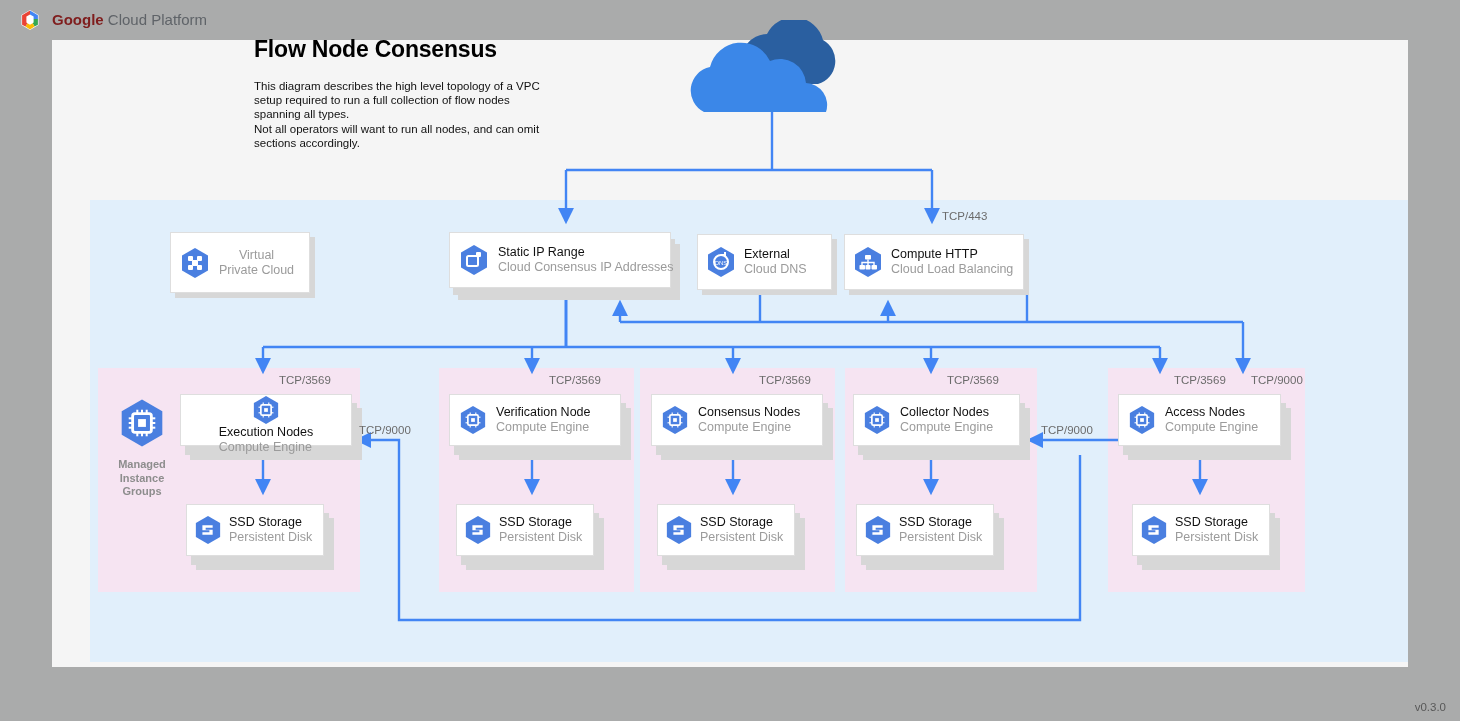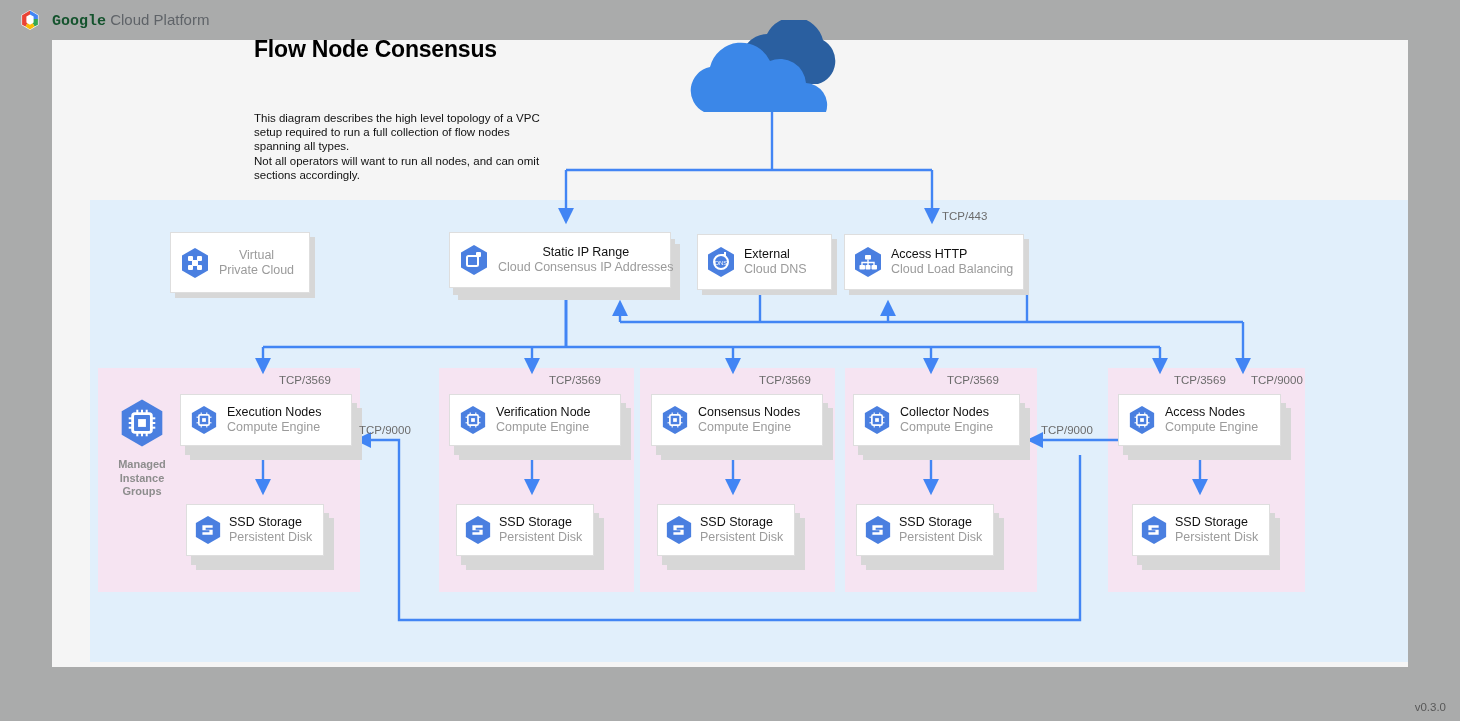--- a/index.html
+++ b/index.html
@@ -6,21 +6,21 @@
   body{
     width:1460px;height:721px;
     background:#aaabab;
     font-family:"Liberation Sans",sans-serif;
     overflow:hidden;position:relative;
   }
   
   #gcp-header{position:absolute;left:0;top:0;width:1460px;height:40px;}
   #gcp-logo{position:absolute;left:18px;top:8px;width:24px;height:24px;}
   #gcp-title{position:absolute;left:52px;top:11px;font-size:15px;color:#5f6368;white-space:nowrap;}
-  #gcp-title b{color:#14532d;font-weight:bold;font-family:Liberation Mono, monospace;}
+  #gcp-title b{color:#7f1d1d;font-weight:bold;}
 
   
   #canvas{position:absolute;left:52px;top:40px;width:1356px;height:627px;background:#f5f5f5;}
 
   
   #diagram-title{position:absolute;left:254px;top:36px;font-size:23px;font-weight:bold;color:#000;letter-spacing:-0.2px;}
   #diagram-desc{position:absolute;left:254px;top:79px;width:290px;font-size:11.5px;line-height:14.2px;color:#111;}
 
   
   #vpc-region{position:absolute;left:90px;top:200px;width:1318px;height:462px;background:#e1effb;}
@@ -69,21 +69,21 @@
     <circle cx="12" cy="12" r="3.1" fill="#fff"></circle>
   </svg>
   <div id="gcp-title">
     <b>Google</b><span> Cloud Platform</span>
   </div>
 </div>
 
 <div id="canvas"></div>
 
 <div id="diagram-title">Flow Node Consensus</div>
-<div id="diagram-desc" style="white-space:pre-line;margin-top:32px;">This diagram describes the high level topology of a VPC setup required to run a full collection of flow nodes spanning all types.
+<div id="diagram-desc" style="white-space:pre-line;">This diagram describes the high level topology of a VPC setup required to run a full collection of flow nodes spanning all types.
 Not all operators will want to run all nodes, and can omit sections accordingly.</div>
 
 <div id="vpc-shadow-r"></div>
 <div id="vpc-shadow-b"></div>
 <div id="vpc-region"></div>
 
 <div class="group-panel" style="left:98px;top:368px;width:262px;height:224px;"></div>
 <div class="group-panel" style="left:439px;top:368px;width:195px;height:224px;"></div>
 <div class="group-panel" style="left:640px;top:368px;width:195px;height:224px;"></div>
 <div class="group-panel" style="left:845px;top:368px;width:192px;height:224px;"></div>
@@ -149,21 +149,21 @@
       </svg>
   </span>
   <span class="txt">
     <span class="t1">Virtual</span>
     <span class="t2">Private Cloud</span>
   </span>
 </div>
 
 <div class="flat-shadow" style="left:458px;top:244px;width:222px;height:56px;"></div>
 <div class="flat-shadow" style="left:453px;top:239px;width:222px;height:56px;"></div>
-<div class="card" style="left:449px;top:232px;width:222px;height:56px;text-align:center;">
+<div class="card" style="left:449px;top:232px;width:222px;height:56px;">
   <span class="ico" style="width:48px;">
     <svg width="30" height="32" viewBox="0 0 30 32">
         <path d="M15 1 L28 8.5 L28 23.5 L15 31 L2 23.5 L2 8.5 Z" fill="#4a7fe0"></path>
     <g fill="none" stroke="#fff" stroke-width="2">
           <rect x="8" y="12" width="11" height="10" rx="1.5"></rect>
         </g>
     <rect x="17" y="8" width="5" height="5" rx="1" fill="#fff"></rect>
       </svg>
   </span>
   <span class="txt">
@@ -200,21 +200,21 @@
           <rect x="18.5" y="19" width="5.5" height="4.5" rx="0.8"></rect>
         </g>
     <g stroke="#fff" stroke-width="1.4" fill="none">
           <path d="M15 13.5 L15 16.5"></path>
           <path d="M9 19 L9 16.5 L21 16.5 L21 19"></path>
           <path d="M15 16.5 L15 19"></path>
         </g>
       </svg>
   </span>
   <span class="txt">
-    <span class="t1">Access HTTP</span>
+    <span class="t1">Compute HTTP</span>
     <span class="t2">Cloud Load Balancing</span>
   </span>
 </div>
 
 <div id="mig">
   <svg width="48" height="50" viewBox="0 0 30 32">
     <path d="M15 1 L28 8.5 L28 23.5 L15 31 L2 23.5 L2 8.5 Z" fill="#4a7fe0"></path>
     <rect x="9" y="10" width="12" height="12" rx="1.5" fill="none" stroke="#fff" stroke-width="1.8"></rect>
     <rect x="12.5" y="13.5" width="5" height="5" fill="#fff"></rect>
     <g stroke="#fff" stroke-width="1.3">
@@ -232,21 +232,21 @@
         <path d="M21 19 L23.5 19"></path>
       </g>
     </svg>
   <div class="lbl" style="white-space:pre-line;">Managed
 Instance
 Groups</div>
 </div>
 
 <div class="flat-shadow" style="left:190px;top:408px;width:172px;height:52px;"></div>
 <div class="flat-shadow" style="left:185px;top:403px;width:172px;height:52px;"></div>
-<div class="card" style="left:180px;top:394px;width:172px;height:52px;">
+<div class="card" style="left:180px;top:394px;width:172px;height:52px;flex-direction:column;">
   <span class="ico" style="width:46px;">
     <svg width="28" height="30" viewBox="0 0 30 32">
         <path d="M15 1 L28 8.5 L28 23.5 L15 31 L2 23.5 L2 8.5 Z" fill="#4a7fe0"></path>
     <rect x="9.5" y="10.5" width="11" height="11" rx="1.5" fill="none" stroke="#fff" stroke-width="1.8"></rect>
         <rect x="13" y="14" width="4" height="4" fill="#fff"></rect>
     <g stroke="#fff" stroke-width="1.2">
           <path d="M12 10.5 L12 8"></path>
           <path d="M18 10.5 L18 8"></path>
           <path d="M12 21.5 L12 24"></path>
           <path d="M18 21.5 L18 24"></path>

